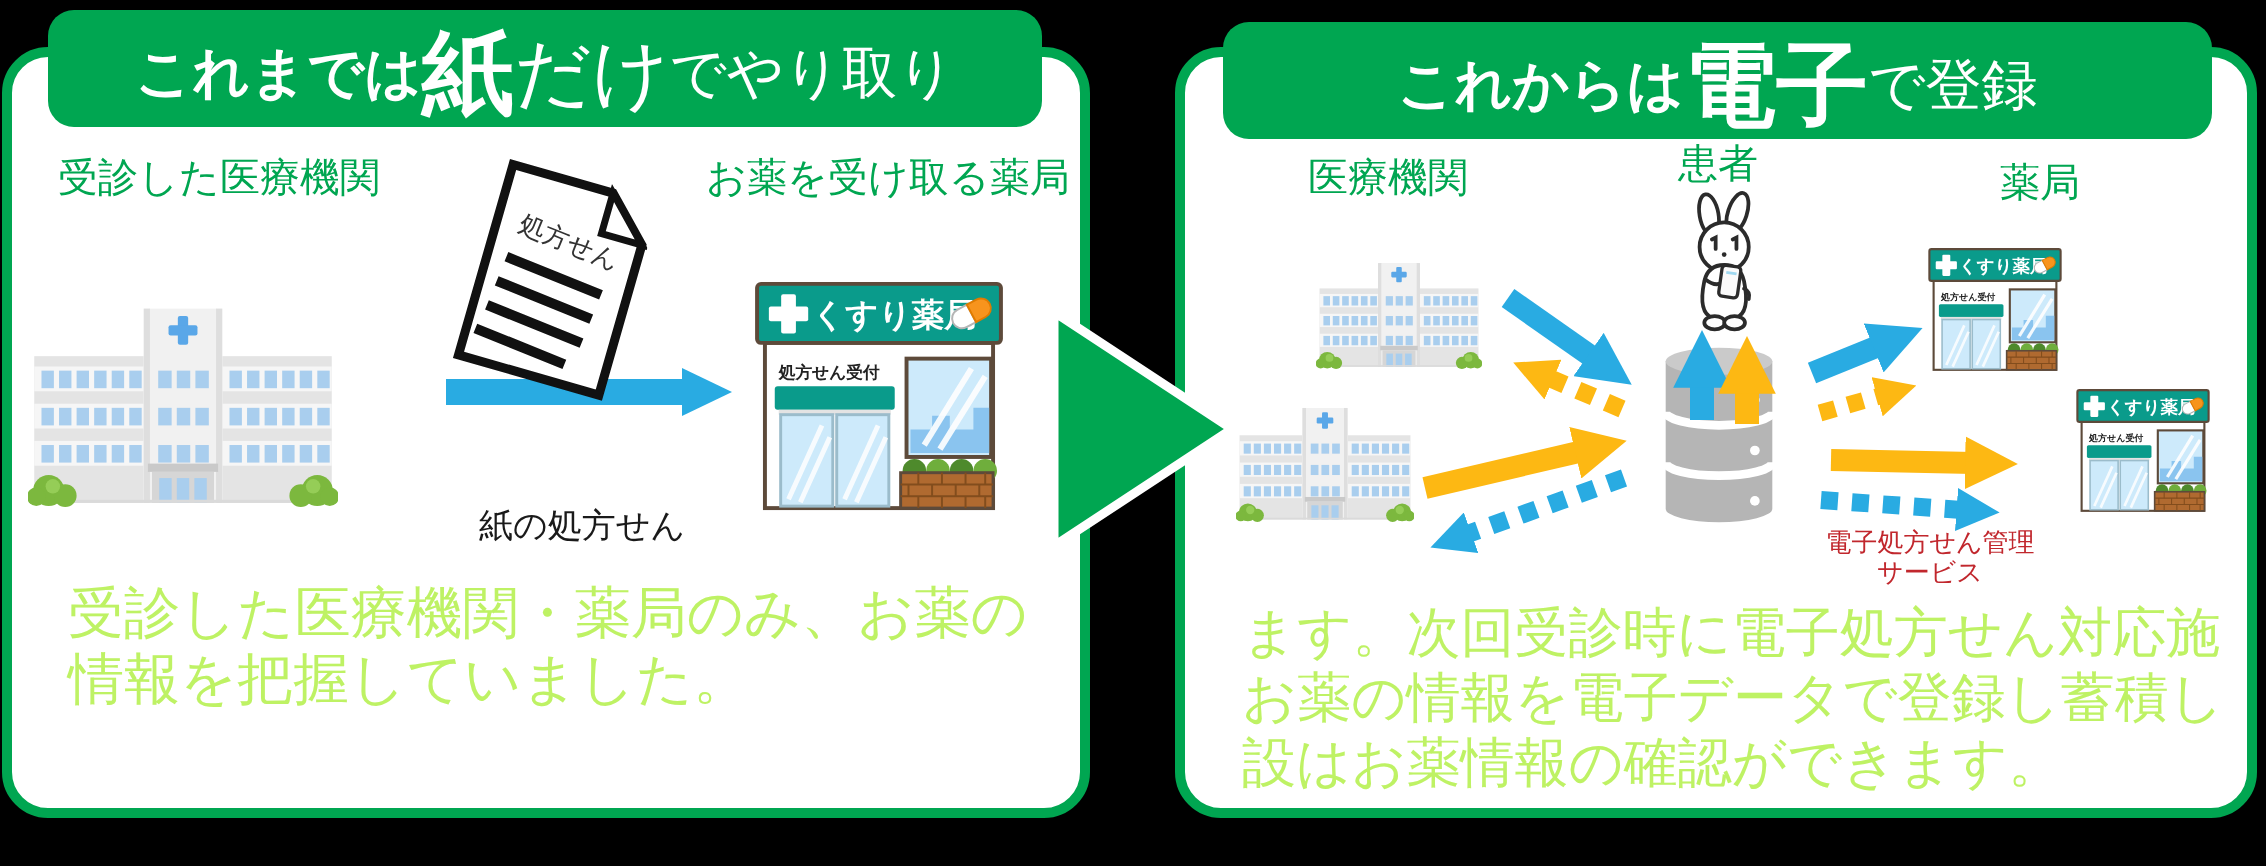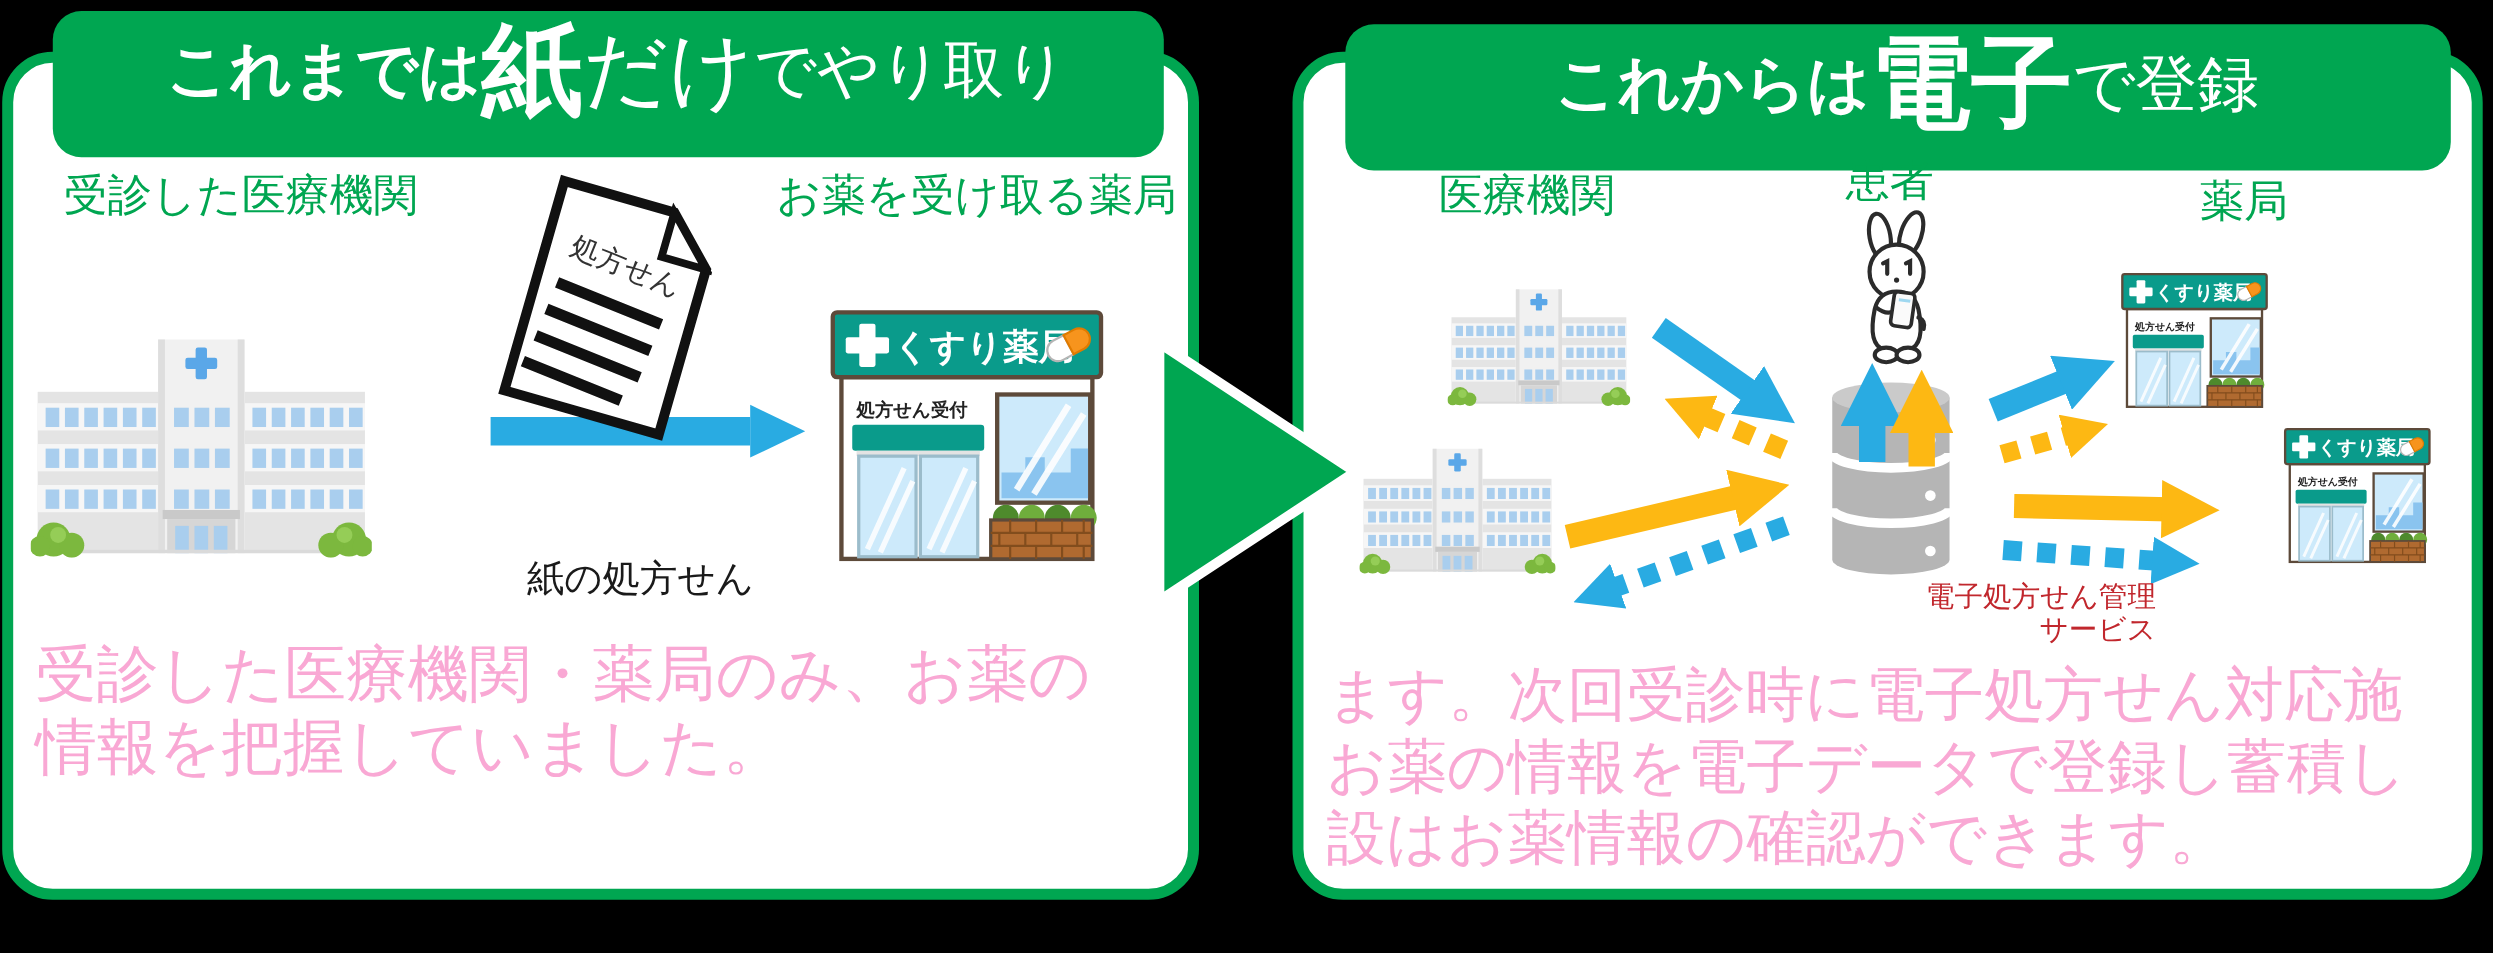--- a/index.html
+++ b/index.html
@@ -14,33 +14,32 @@
     width:2266px;height:866px;position:relative;overflow:hidden;
     background:#000;
     font-family:"Liberation Sans","DejaVu Sans",sans-serif;
   }
   .abs{position:absolute;}
   .panel{
     position:absolute;background:#fff;border:10px solid var(--green);
     border-radius:46px;box-sizing:border-box;
   }
   .tab{
-    position:absolute;height:133px;background:var(--green);border-radius:26px;
-    color:#fff;display:flex;justify-content:center;align-items:flex-start;
+    position:absolute;height:117px;background:var(--green);border-radius:26px;
+    color:#fff;display:flex;justify-content:center;align-items:flex-end;
     white-space:nowrap;
-    padding-left:16px;
   }
   .tab span{line-height:108px;}
   .t-bold{font-size:56px;font-weight:bold;}
   .t-big{font-size:92px;font-weight:bold;}
   .t-mid{font-size:76px;font-weight:300;}
   .t-light{font-size:56px;font-weight:300;}
   .lbl{position:absolute;color:var(--green);font-size:40px;white-space:nowrap;}
   .cap{position:absolute;color:#1a1a1a;font-size:34px;white-space:nowrap;margin-top:47px;}
-  .desc{position:absolute;color:#f9a8d4;font-size:56px;line-height:66px;white-space:nowrap;}
+  .desc{position:absolute;color:#bef264;font-size:56px;line-height:66px;white-space:nowrap;margin-left:36px;}
   .desc.right{font-size:54px;line-height:65px;}
   .service{
     position:absolute;color:var(--red);font-size:26px;line-height:30px;
     text-align:center;white-space:nowrap;
   }
   svg{display:block;}
 </style>
 </head>
 <body>
 
@@ -297,16 +296,16 @@
 </svg>
 
 <svg class="abs" style="left:1675px;top:190px;width:104px;height:150px;" viewBox="0 0 110 158">
   <use href="#rabbit"></use>
 </svg>
 
 <svg class="abs" style="left:1044px;top:298px;width:200px;height:262px;" viewBox="0 0 200 262">
   <polygon points="10,14 188,131 10,248" fill="#00A651" stroke="#fff" stroke-width="9"></polygon>
 </svg>
 
-<div class="service" style="left:1700px;top:527px;width:260px;text-align:right;">
+<div class="service" style="left:1800px;top:527px;width:260px;">
   <div>電子処方せん管理</div>
   <div>サービス</div>
 </div>
 
 </body></html>

